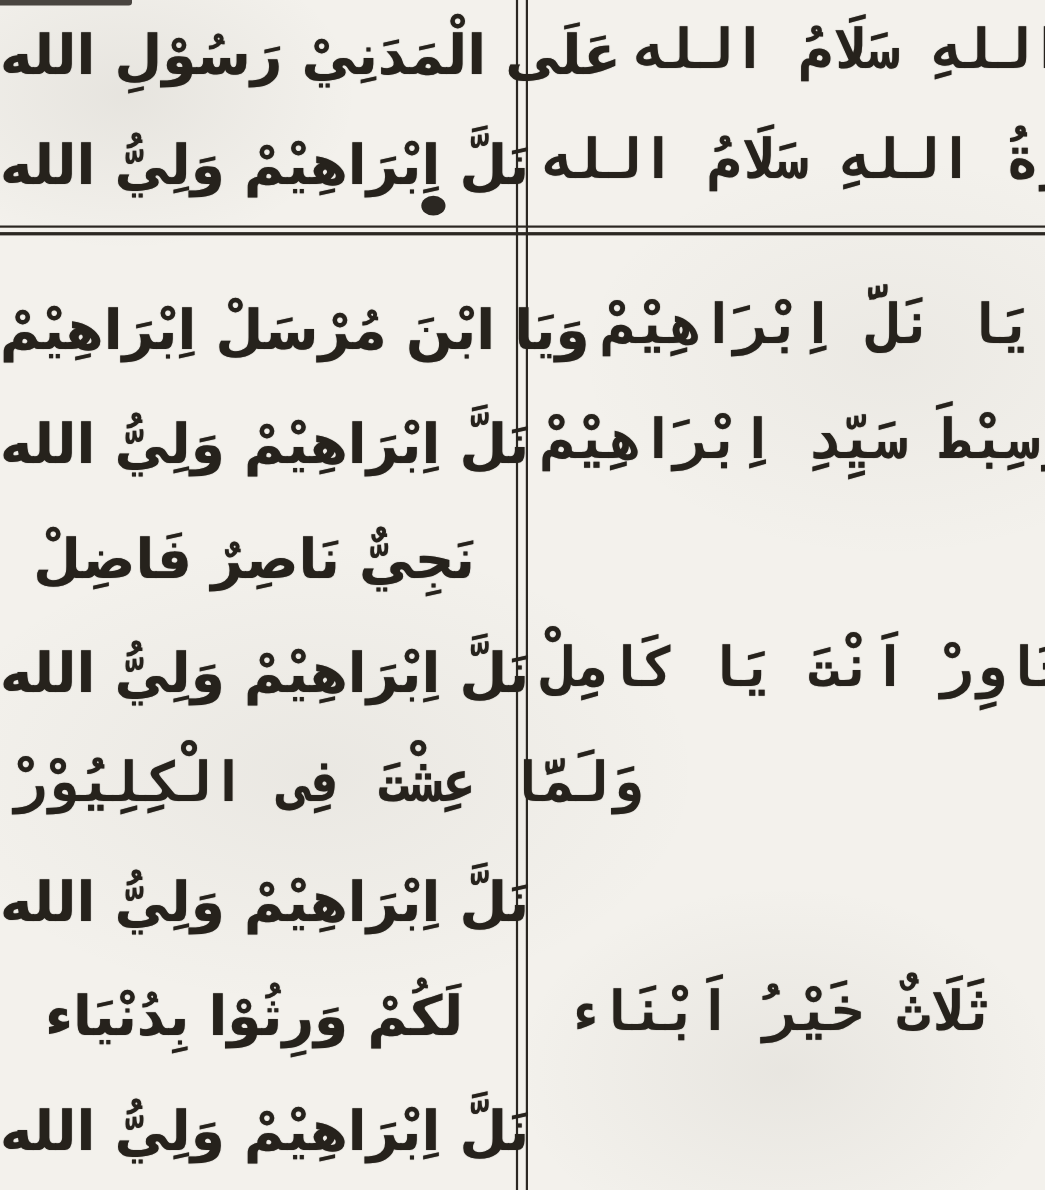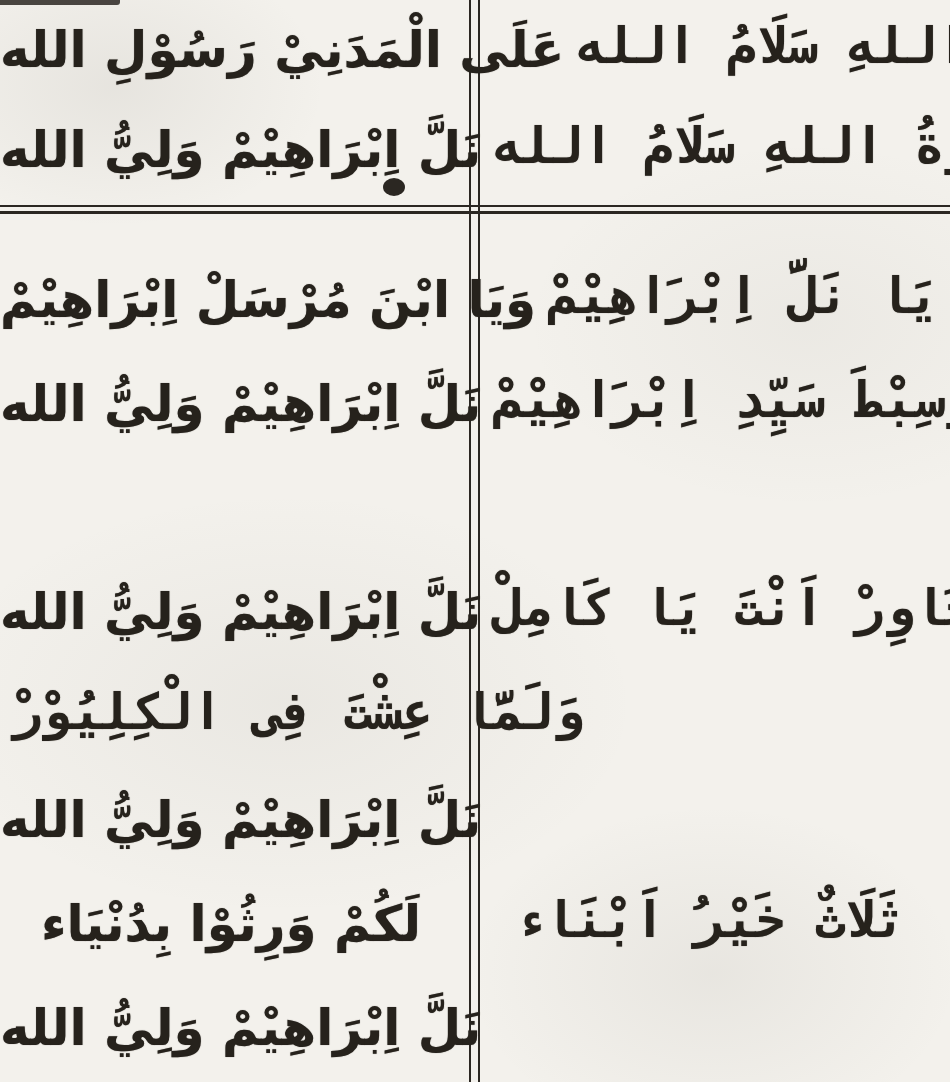--- a/index.html
+++ b/index.html
@@ -119,20 +119,21 @@
   <div class="rows verse-rows">
     <div class="couplet-row">
       <div class="hemistich left">وَيَا ابْنَ مُرْسَلْ اِبْرَاهِيْمْ</div>
       <div class="hemistich right">اَلَا يَا نَلَّ اِبْرَاهِيْمْ</div>
     </div>
     <div class="couplet-row">
       <div class="hemistich right">وَسِبْطَ سَيِّدِ اِبْرَاهِيْمْ</div>
       <div class="hemistich left">نَلَّ اِبْرَاهِيْمْ وَلِيُّ الله</div>
     </div>
     <div class="couplet-row">
+      <div class="hemistich left">نَجِيٌّ نَاصِرٌ فَاضِلْ</div>
     </div>
     <div class="couplet-row">
       <div class="hemistich right">مُجَاوِرْ اَنْتَ يَا كَامِلْ</div>
       <div class="hemistich left">نَلَّ اِبْرَاهِيْمْ وَلِيُّ الله</div>
     </div>
     <div class="couplet-row">
       <div class="hemistich right">وَلَمَّا عِشْتَ فِى الْكِلِيُوْرْ</div>
     </div>
     <div class="couplet-row">
       <div class="hemistich left">نَلَّ اِبْرَاهِيْمْ وَلِيُّ الله</div>

